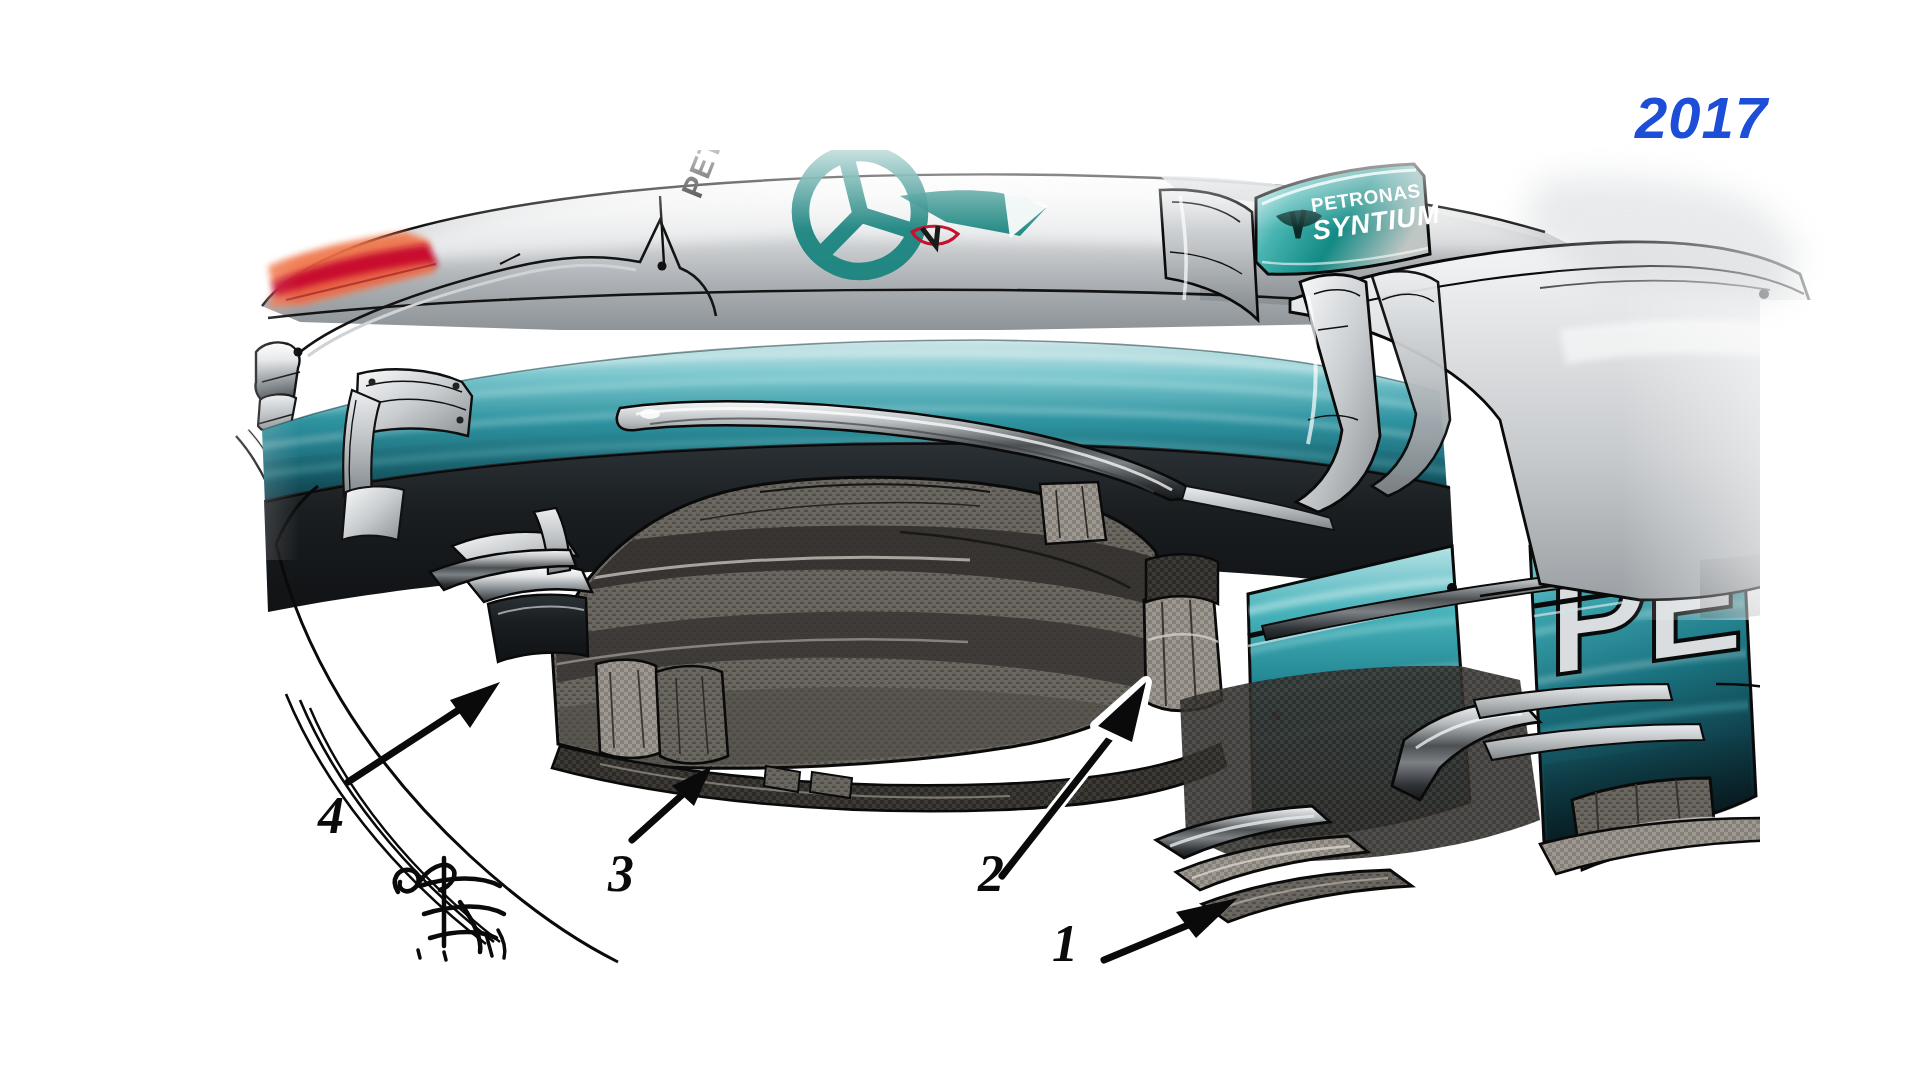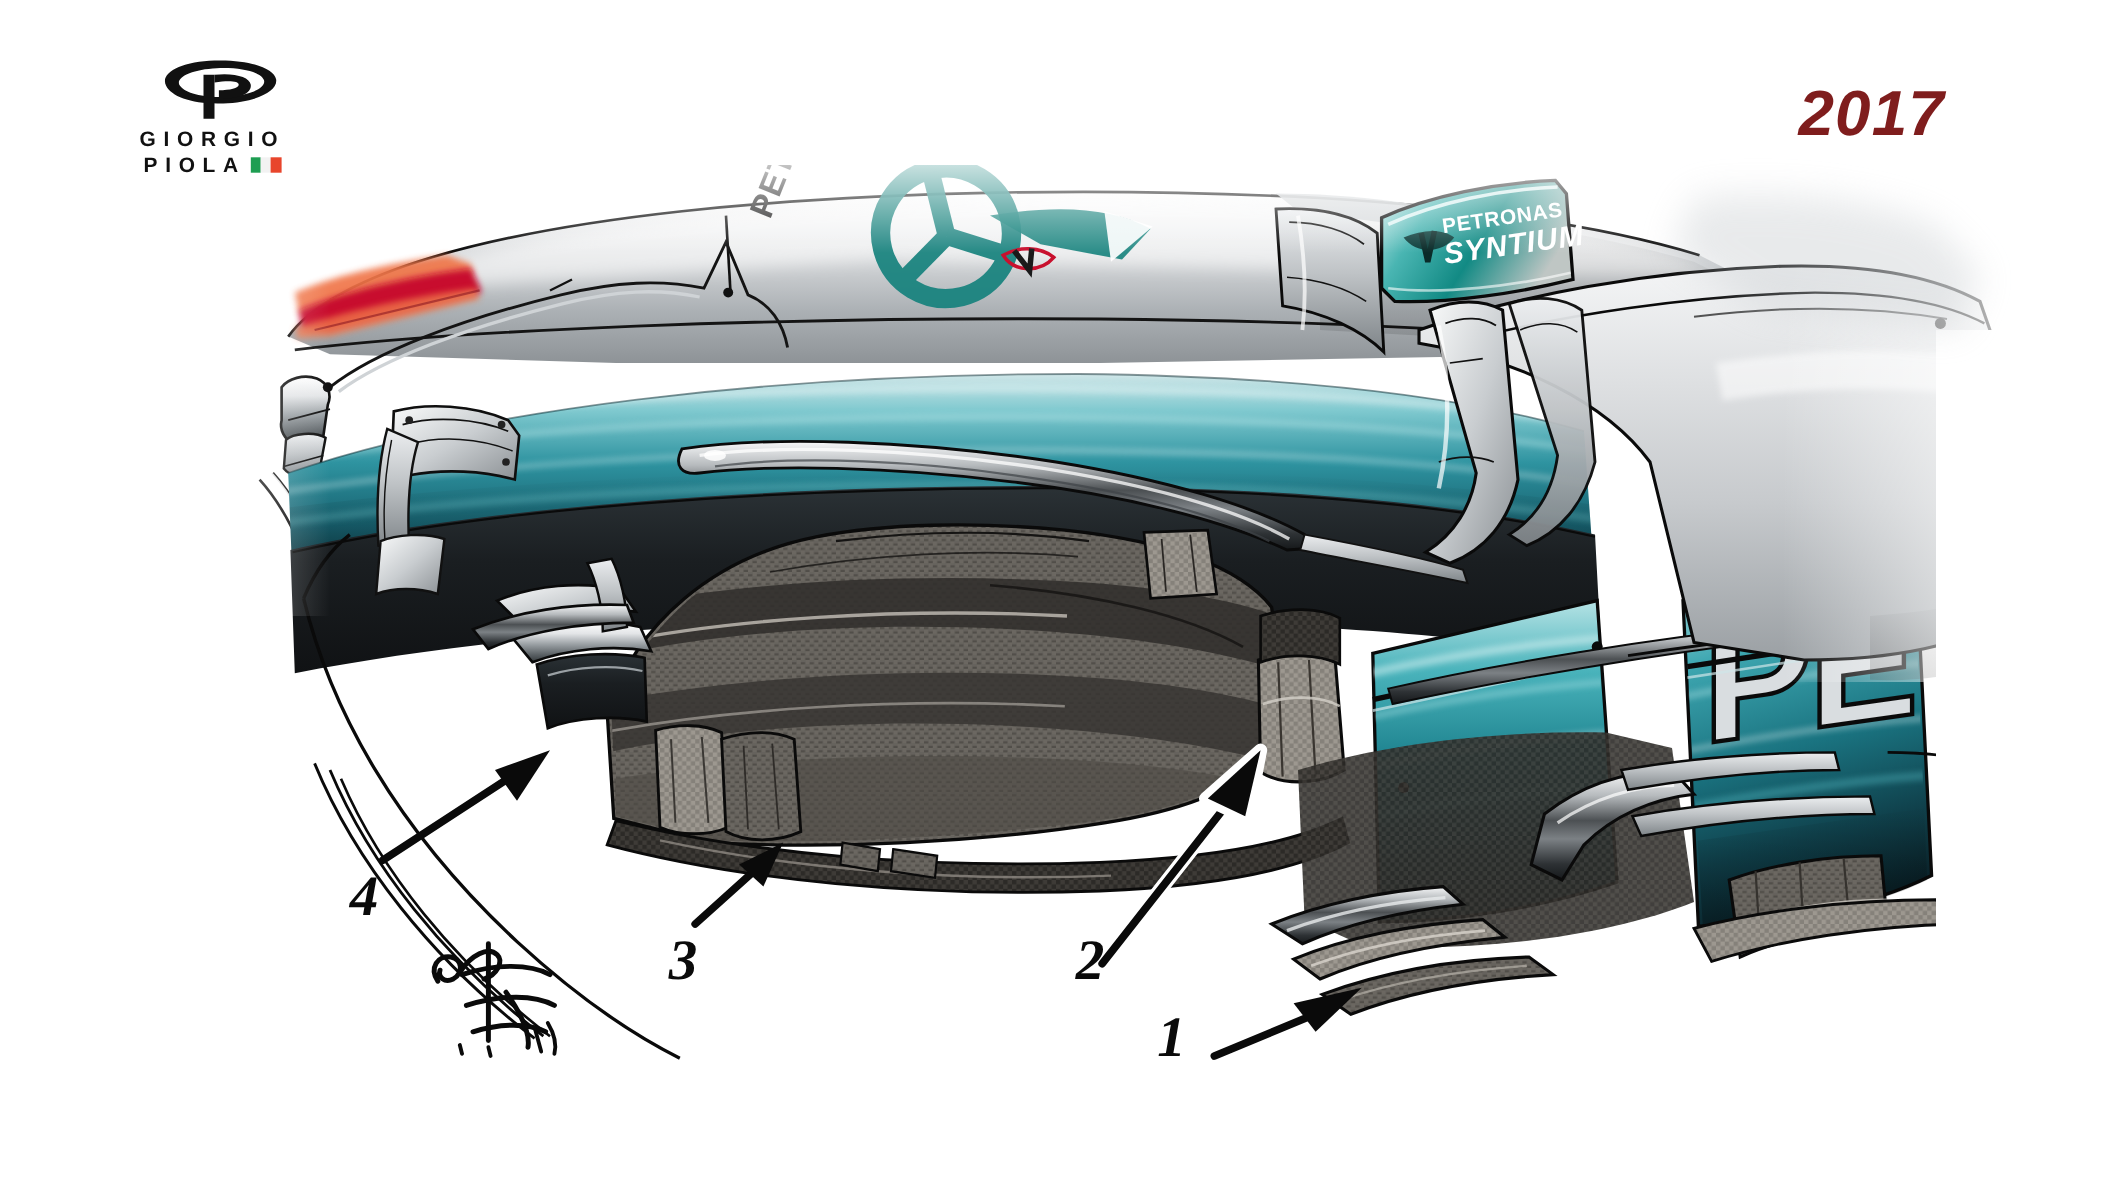--- a/index.html
+++ b/index.html
@@ -62,27 +62,27 @@
     display: inline-block;
     width: 9.33px;
     height: 14px;
     vertical-align: top;
   }
 
   
   #year {
     position: absolute;
     right: 152px;
-    top: 70px;
+    top: 84px;
     font-family: "Liberation Sans", sans-serif;
     font-weight: 700;
     font-style: italic;
     font-size: 58px;
     letter-spacing: 1px;
-    color: #7f1d1d;
+    color: #1d4ed8;
   }
 
   
   .callout {
     position: absolute;
     font-family: "Liberation Serif", serif;
     font-weight: 700;
     font-style: italic;
     font-size: 52px;
     color: #0a0a0a;
@@ -613,37 +613,20 @@
       <path d="M430 938 C456 930 480 930 496 938"></path>
       <path d="M460 902 C474 922 482 940 480 952"></path>
       <path d="M486 934 L492 956" stroke-width="3.5"></path>
       <path d="M498 930 C504 940 506 950 504 958" stroke-width="3.5"></path>
       <path d="M418 950 L420 958" stroke-width="3.5"></path>
       <path d="M444 952 L446 960" stroke-width="3.5"></path>
     </g>
 
   </svg>
 
-  <div id="logo">
-    <svg class="mark" viewBox="0 0 128 58" xmlns="http://www.w3.org/2000/svg">
-      <path d="M22 26 C16 14 36 4 66 3 C98 2 120 10 122 20 C124 31 104 41 74 42
-               C46 43 27 36 22 26 Z
-               M34 25 C38 32 54 37 76 36 C98 35 113 28 111 21 C109 14 92 9 68 10
-               C46 11 31 18 34 25 Z" fill="#111111"></path>
-      <path d="M56 16 L66 16 L66 56 L56 56 Z" fill="#111111"></path>
-      <path d="M66 16 C84 14 98 18 99 25 C100 33 88 38 70 38 L70 30
-               C80 30 88 28 88 25 C88 22 80 21 66 23 Z" fill="#111111"></path>
-    </svg>
-    <div class="wordmark">
-      <div><span class="wordline">GIORGIO</span></div>
-      <div style="margin-top:3px">
-        <span class="wordline">PIOLA</span><span class="flag"><i style="background:#1e9e52"></i><i style="background:#f2f2f2"></i><i style="background:#e8452c"></i></span>
-      </div>
-    </div>
-  </div>
 
   <div id="year">2017</div>
 
   <div class="callout" id="callout-1">1</div>
   <div class="callout" id="callout-2">2</div>
   <div class="callout" id="callout-3">3</div>
   <div class="callout" id="callout-4">4</div>
 
 </div>
 

